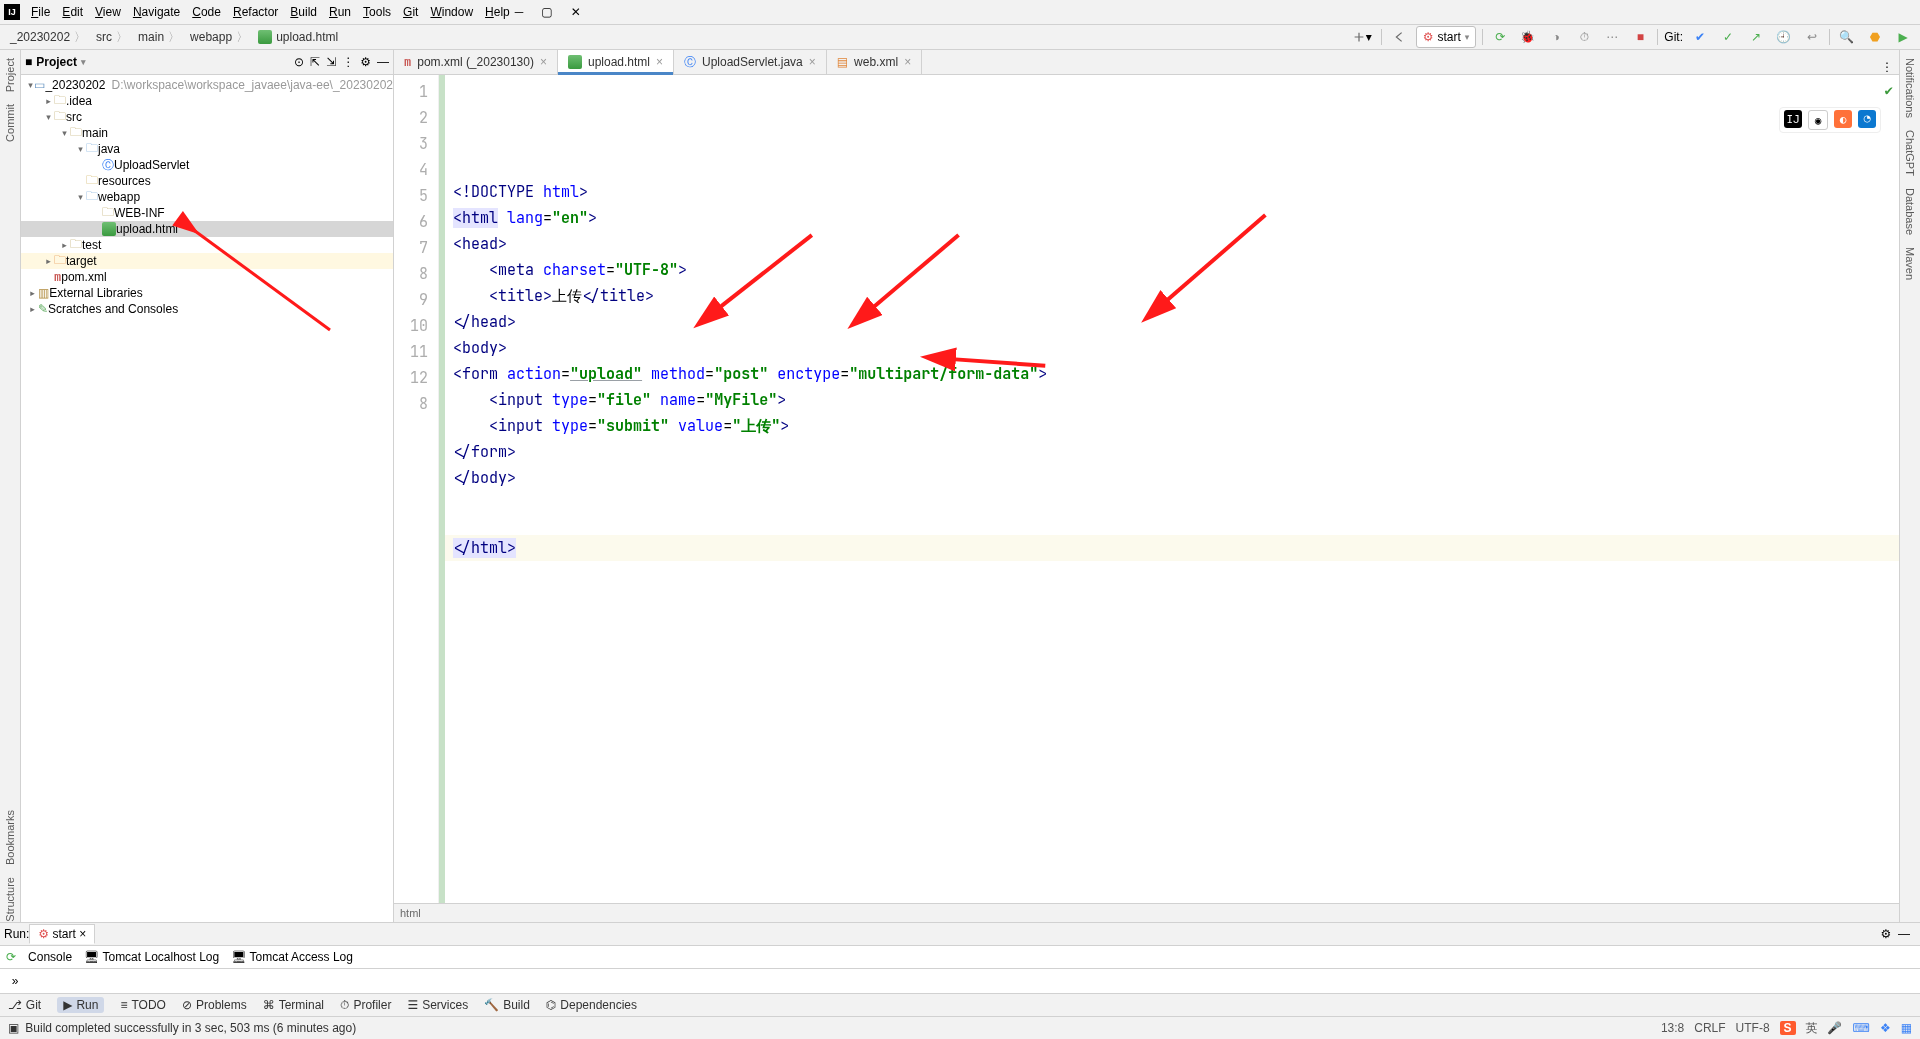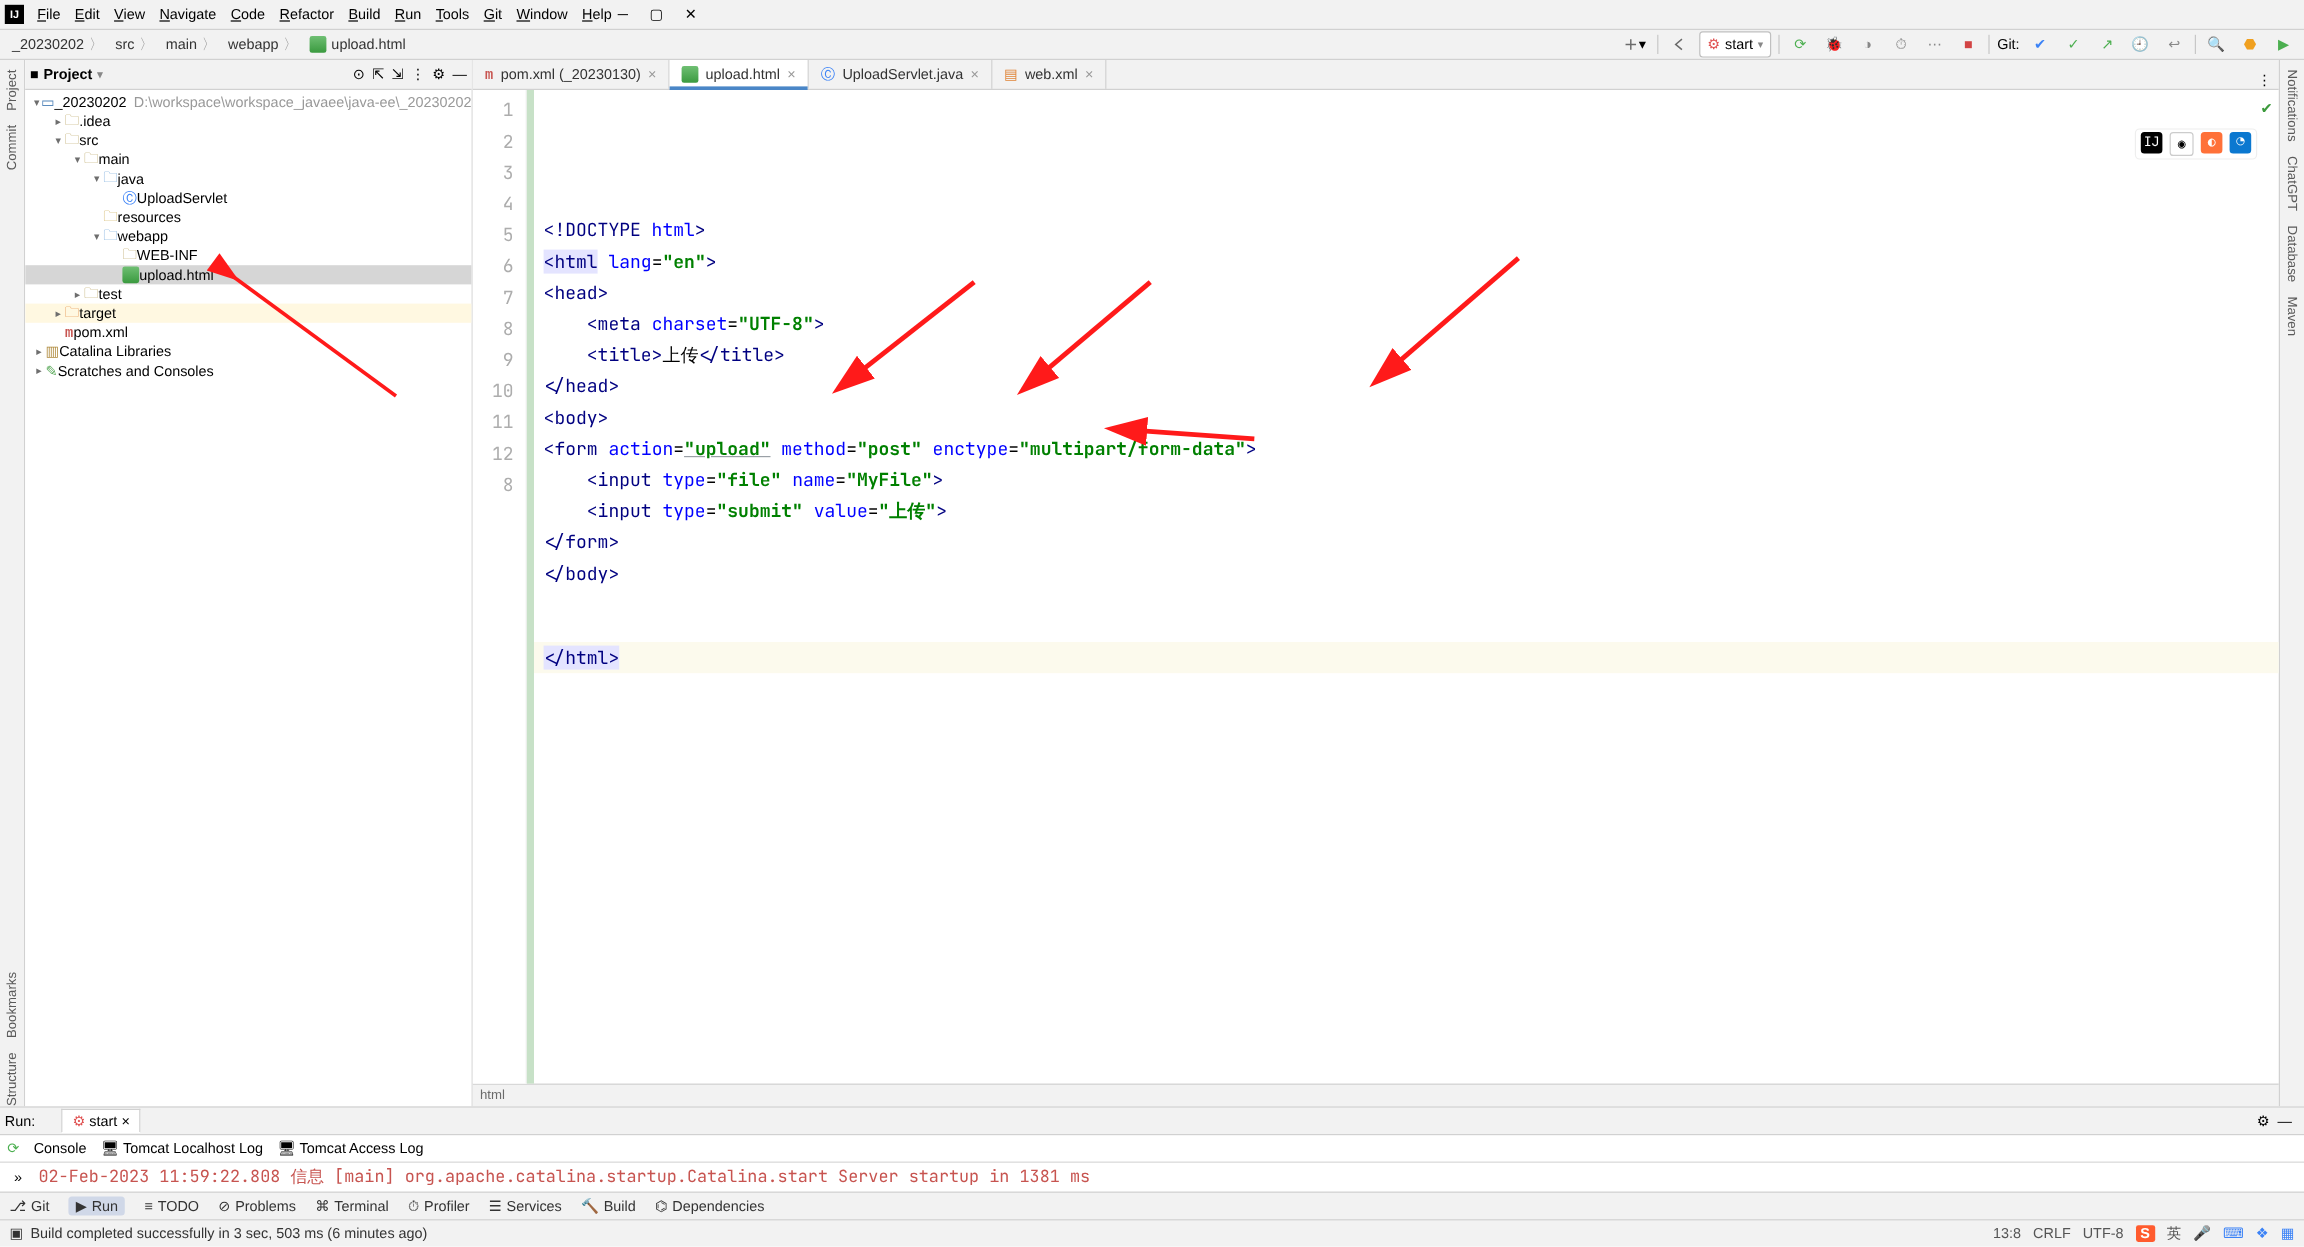--- a/index.html
+++ b/index.html
@@ -76,21 +76,21 @@
   .u{text-decoration:underline;text-decoration-color:#9aa0a6;}
   .tag{color:var(--tag);}
   .attr{color:var(--attr);}
   .str{color:var(--str);font-weight:bold;}
   .analyze-ok{position:absolute;top:6px;right:6px;color:#3c9a3c;font-size:14px;}
   .browser-icons{position:absolute;top:32px;right:18px;display:flex;gap:6px;background:#fff;padding:2px 4px;border:1px solid #eee;border-radius:4px;}
   .browser-icons span{width:18px;height:18px;border-radius:3px;display:inline-flex;align-items:center;justify-content:center;font-size:11px;color:#fff;}
   .crumb-bar{height:18px;border-top:1px solid var(--border);background:var(--bg);font-size:11px;color:#6b6b6b;padding-left:6px;display:flex;align-items:center;}
   
   .run-panel{border-top:1px solid var(--border);background:var(--bg);display:flex;flex-direction:column;}
-  .run-tabs{height:22px;display:flex;align-items:center;padding:0 4px;gap:22px;}
+  .run-tabs{height:22px;display:flex;align-items:center;padding:0 4px;gap:0;}
   .run-tabs .tabbtn{padding:2px 8px;border:1px solid transparent;background:#fff0;}
   .run-tabs .tabbtn.active{background:#fff;border:1px solid var(--border);border-bottom-color:#fff;}
   .run-tabs .tail{flex:1;display:flex;justify-content:flex-end;padding-right:6px;}
   .run-sub{height:22px;border-top:1px solid var(--border);border-bottom:1px solid var(--border);background:#fff;display:flex;align-items:center;gap:12px;padding:0 6px;}
   .run-body{height:24px;background:#fff;display:flex;align-items:center;gap:6px;padding:0 4px;}
   .run-body .left-toolstack{width:22px;display:flex;flex-direction:column;gap:2px;align-items:center;}
   .run-log{font-family:var(--code-font);font-size:14px;color:#c75450;white-space:nowrap;overflow:hidden;flex:1;}
   
   .bottom-stripe{height:22px;background:var(--bg);border-top:1px solid var(--border);display:flex;align-items:center;gap:16px;padding:0 8px;}
   .bottom-stripe .item{display:flex;align-items:center;gap:4px;color:#333;}
@@ -279,21 +279,21 @@
           <span>target</span>
         </div>
         <div class="tree-row" style="padding-left: 22px;">
           <span class="arrow"></span>
           <span class="m-icon">m</span> 
           <span>pom.xml</span>
         </div>
         <div class="tree-row" style="padding-left: 6px;">
           <span class="arrow">▸</span>
           <span style="color:#b08b3e">▥</span> 
-          <span>Catalina Libraries</span>
+          <span>External Libraries</span>
         </div>
         <div class="tree-row" style="padding-left: 6px;">
           <span class="arrow">▸</span>
           <span style="color:#58a858">✎</span> 
           <span>Scratches and Consoles</span>
         </div>
       </div>
   </div>
 
   <div class="editor-area">
@@ -380,21 +380,20 @@
     <span class="tail"><span>⚙</span>&nbsp;&nbsp;<span>—</span></span>
   </div>
   <div class="run-sub">
     <span class="left-toolstack" style="color:#4caf50">⟳</span>
     <span class="tabbtn">Console</span>
     <span class="tabbtn">🖥 <span>Tomcat Localhost Log</span></span>
     <span class="tabbtn">🖥 <span>Tomcat Access Log</span></span>
   </div>
   <div class="run-body">
     <span class="left-toolstack">»</span>
-    <div class="run-log">02-Feb-2023 11:59:22.808 信息 [main] org.apache.catalina.startup.Catalina.start Server startup in 1381 ms</div>
   </div>
 </div>
 
 <div class="bottom-stripe" id="bstripe">
     <span class="item"><span>⎇</span> Git</span>
     <span class="item active"><span>▶</span> Run</span>
     <span class="item"><span>≡</span> TODO</span>
     <span class="item"><span>⊘</span> Problems</span>
     <span class="item"><span>⌘</span> Terminal</span>
     <span class="item"><span>⏱</span> Profiler</span>

